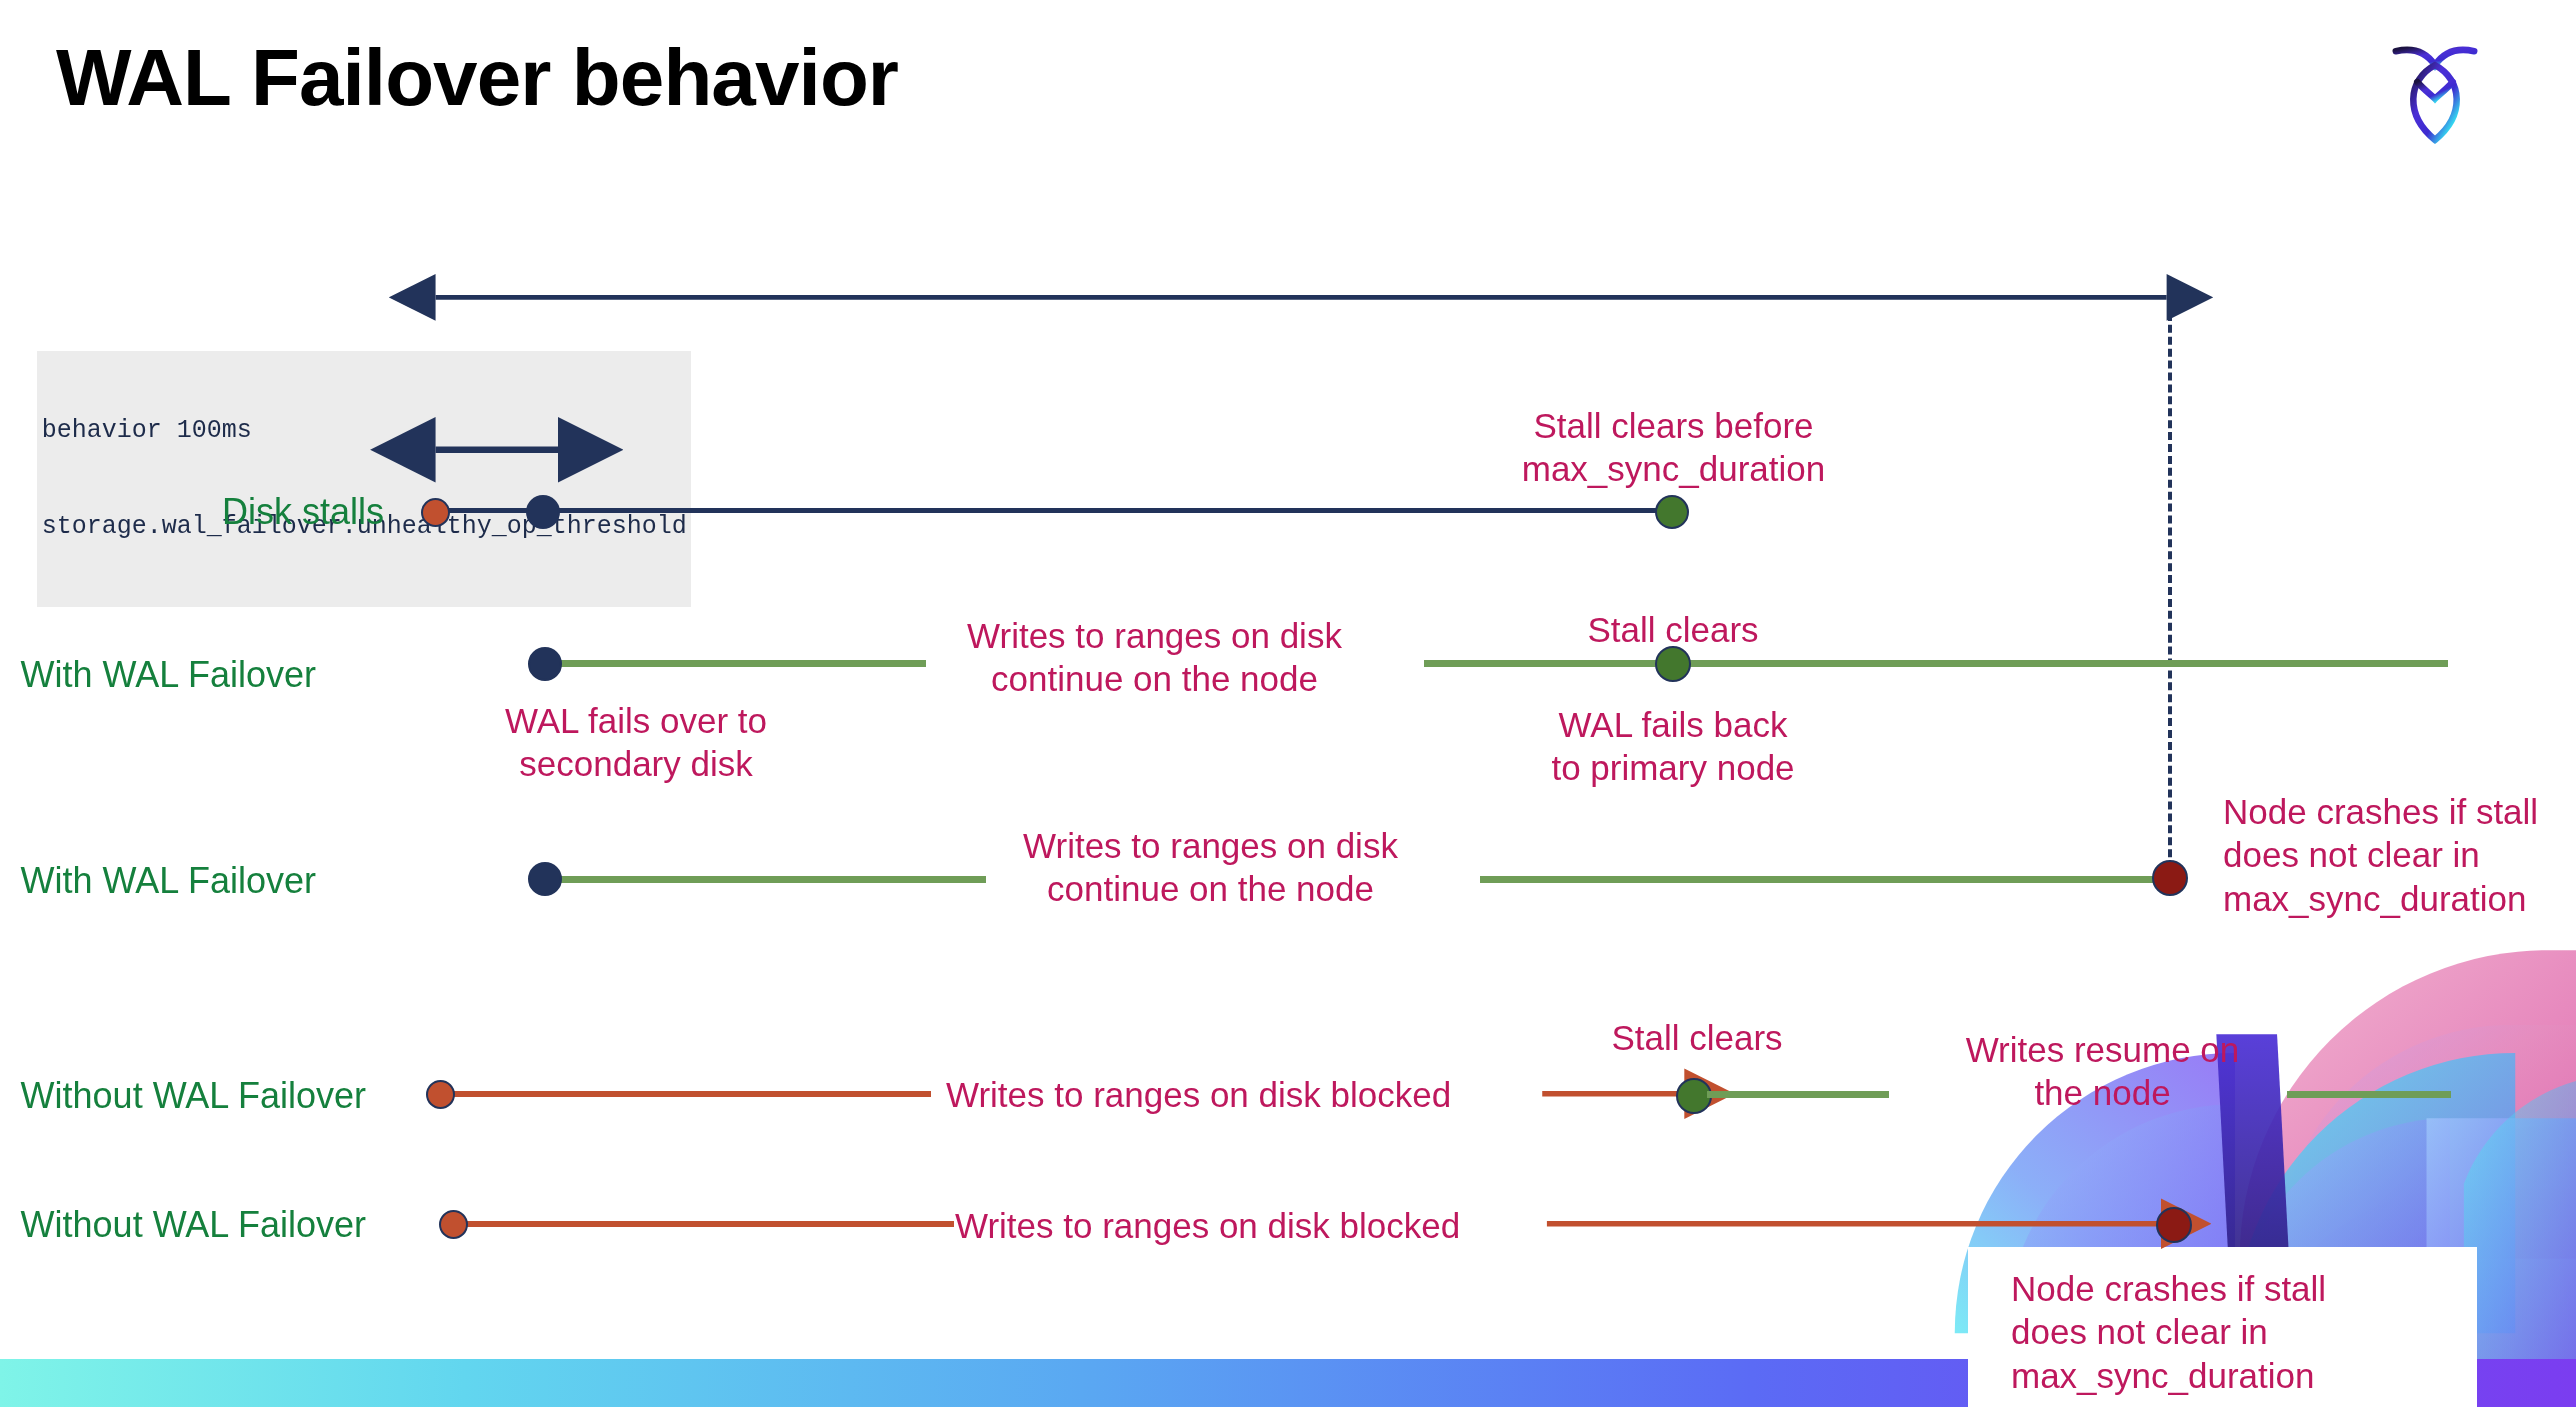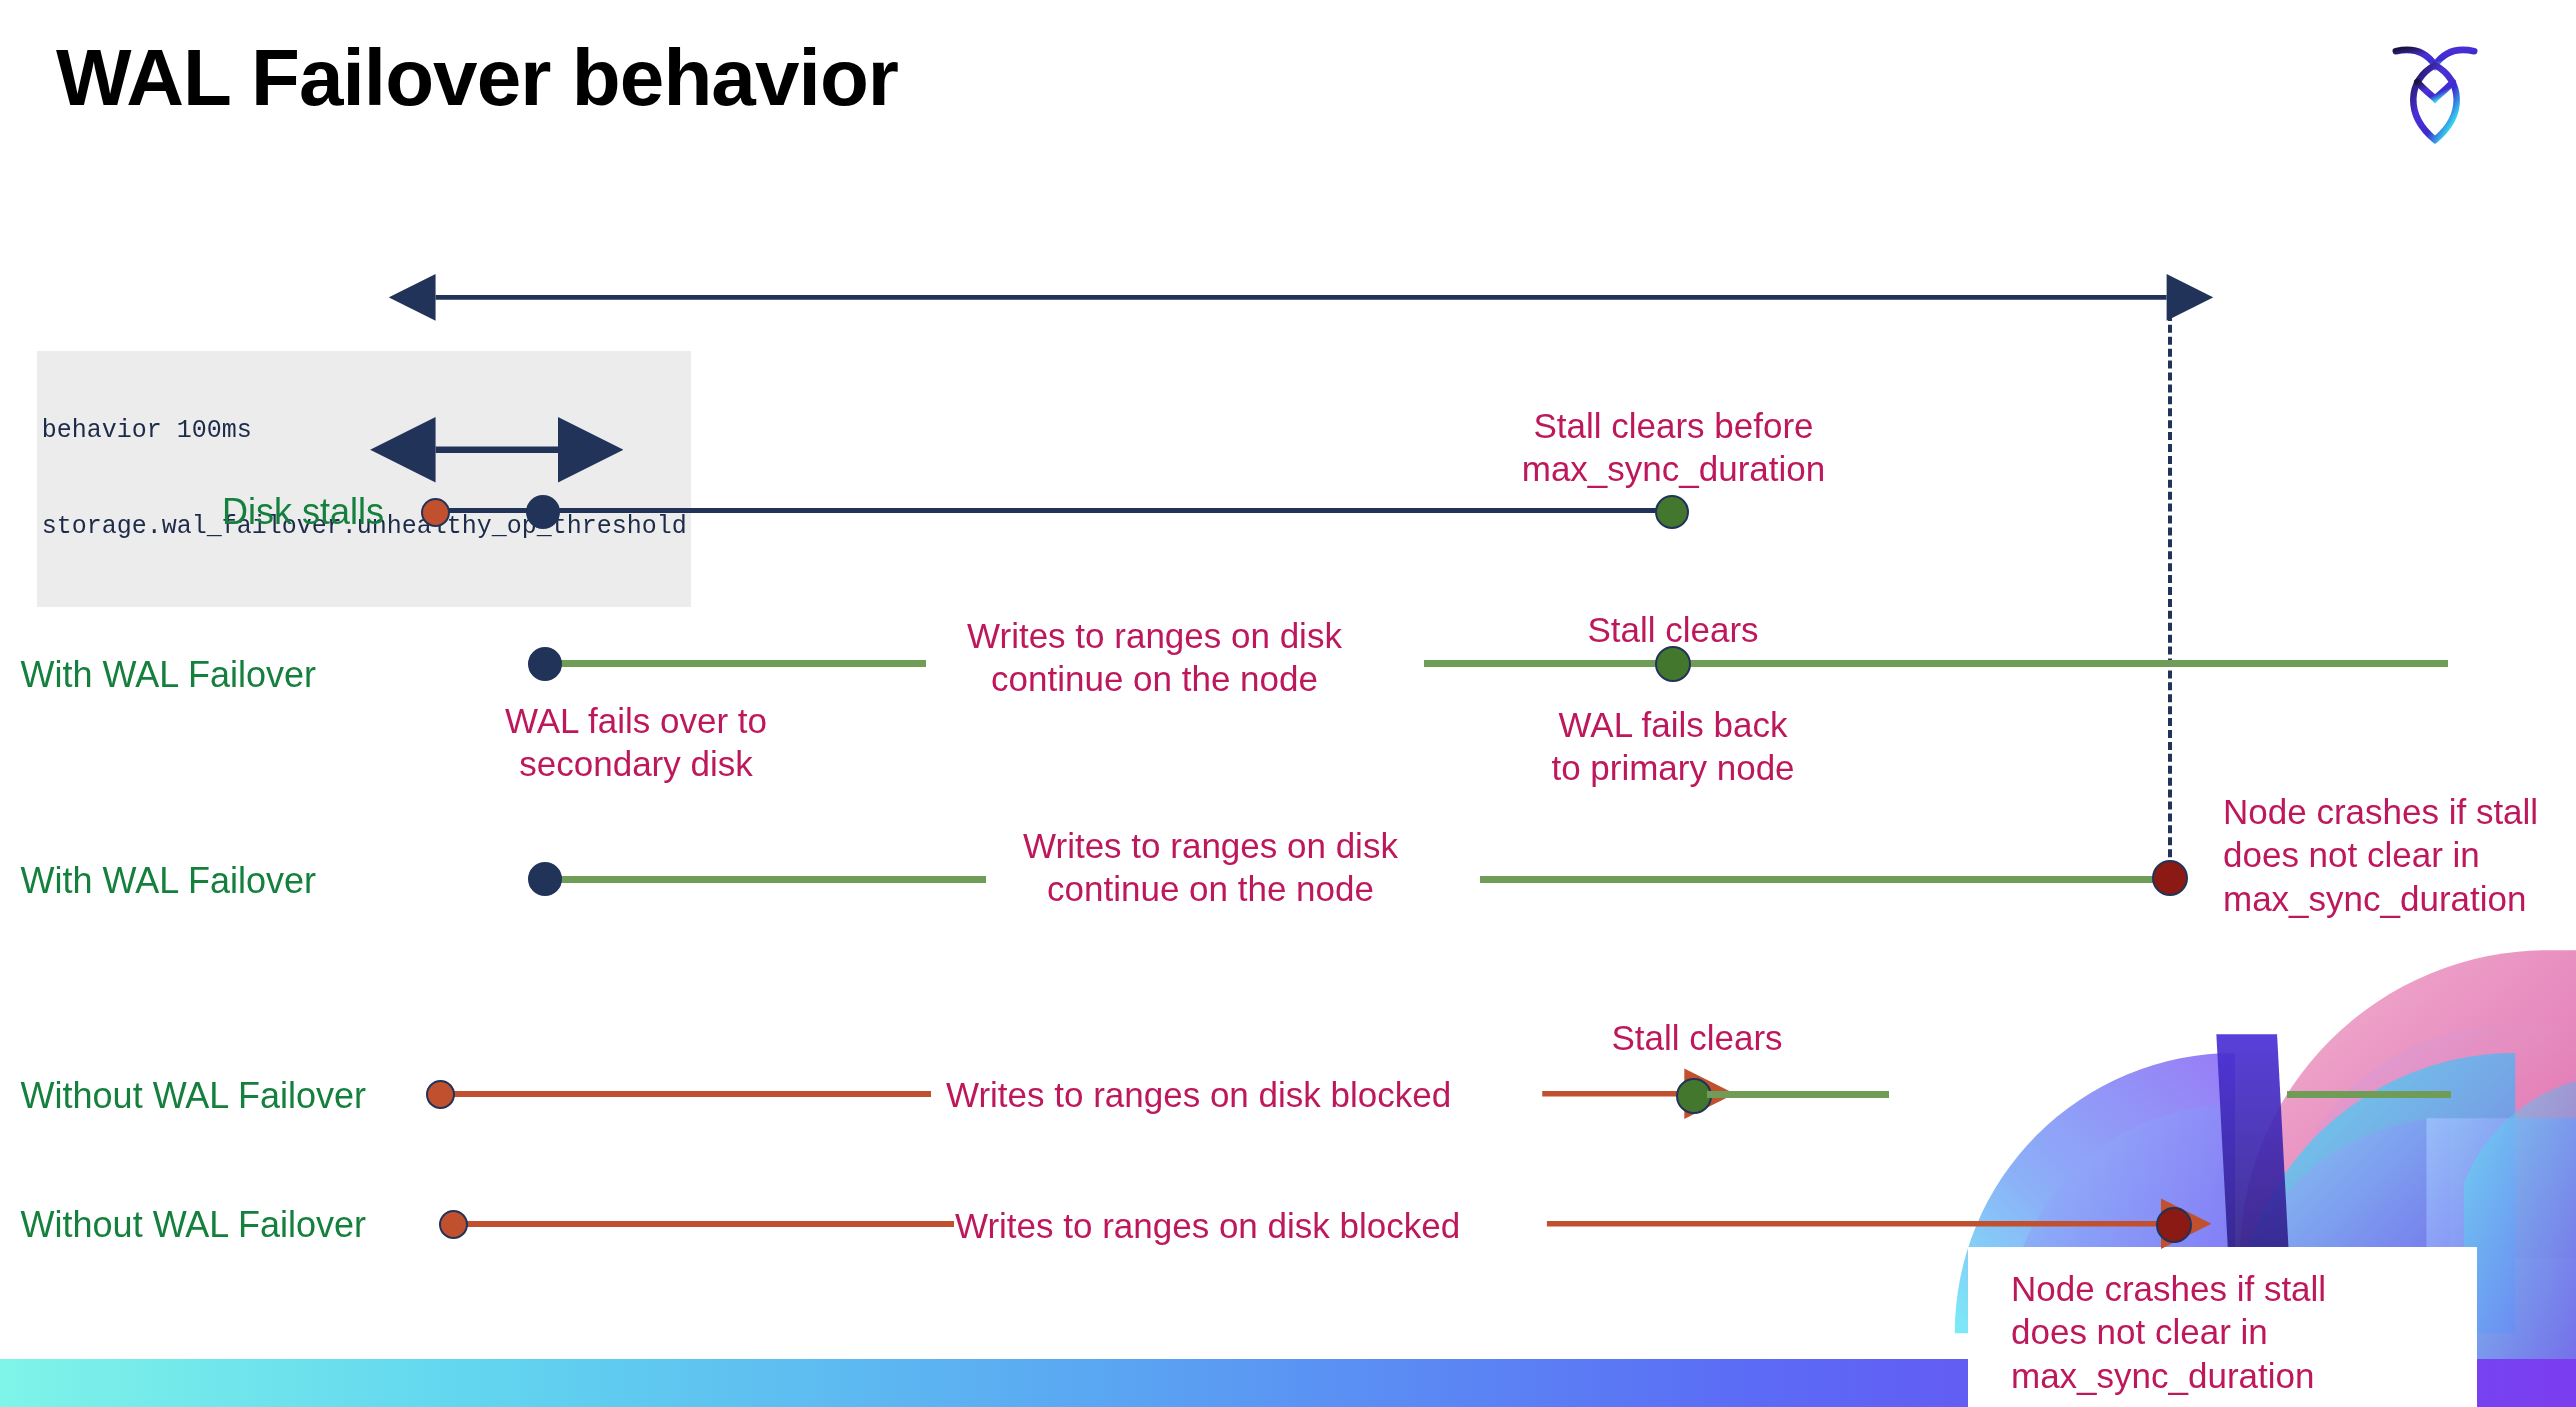--- a/index.html
+++ b/index.html
@@ -227,20 +227,22 @@
   <div class="rowlabel" style="left:20.6px;top:1075px;">Without WAL Failover</div>
 
   <div class="seg red" style="left:454px;top:1091px;width:477px;"></div>
   <div class="dot orange" style="left:426px;top:1080px;width:29px;height:29px;"></div>
   <div class="dot green" style="left:1676px;top:1078px;width:36px;height:36px;"></div>
   <div class="seg green" style="left:1707px;top:1091px;width:182px;"></div>
   <div class="seg green" style="left:2287px;top:1091px;width:164px;"></div>
 
   <div class="lbl" style="left:946px;top:1073px;width:598px;">Writes to ranges on disk  blocked</div>
   <div class="lbl c" style="left:1552px;top:1016px;width:290px;">Stall clears</div>
+  <div class="lbl c" style="left:1925px;top:1028px;width:355px;">Writes resume on
+the node</div>
 
   <div class="rowlabel" style="left:20.6px;top:1204px;">Without WAL Failover</div>
 
   <div class="seg red" style="left:467px;top:1221px;width:487px;"></div>
   <div class="dot orange" style="left:439px;top:1210px;width:29px;height:29px;"></div>
   <div class="dot darkred" style="left:2156px;top:1207px;width:36px;height:36px;"></div>
 
   <div class="lbl" style="left:955px;top:1204px;width:598px;">Writes to ranges on disk  blocked</div>
   <div class="lbl" style="left:2011px;top:1267px;width:374px;">Node crashes if stall
 does not clear in

